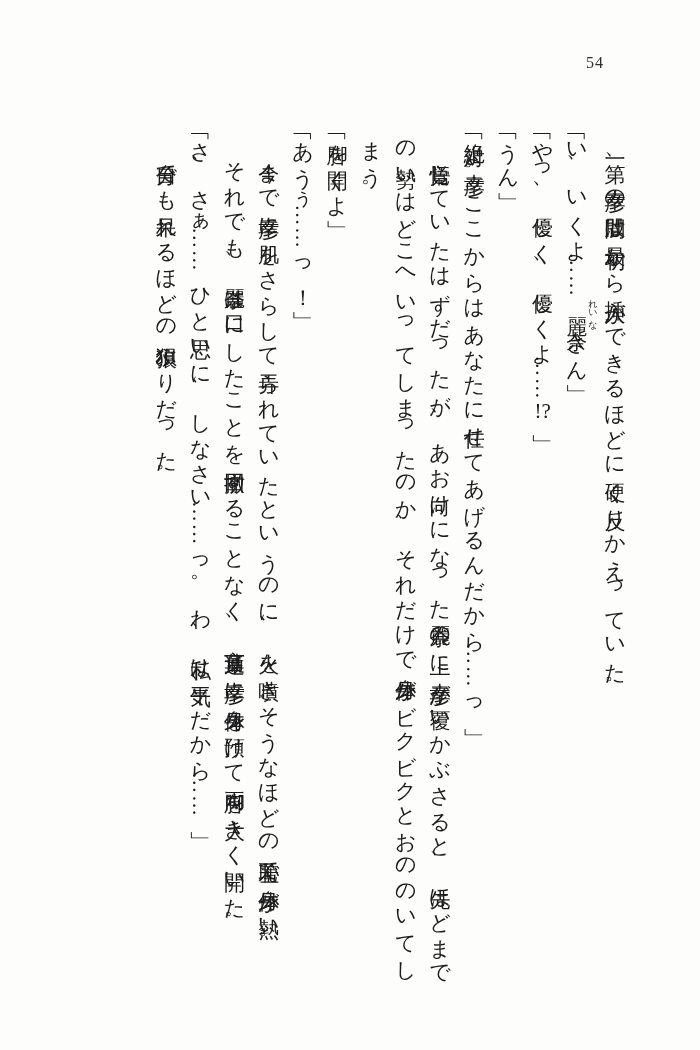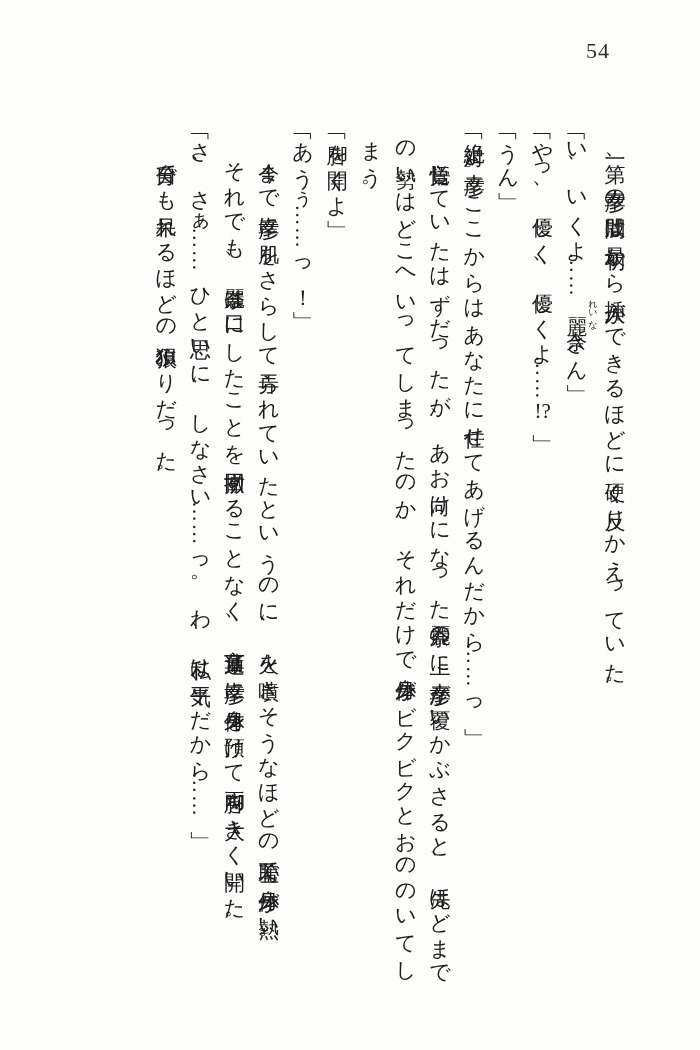--- a/index.html
+++ b/index.html
@@ -11,23 +11,23 @@
     position: relative;
     width: 700px;
     height: 1050px;
     background: #fdfdfc;
     overflow: hidden;
     font-family: "Liberation Serif", "DejaVu Serif", serif;
     color: #1c1c1c;
   }
   .page-number {
     position: absolute;
-    top: 38px;
+    top: 54px;
     left: 586px;
-    font-size: 22px;
+    font-size: 16px;
     color: #2e2e2e;
     letter-spacing: 1px;
   }
   .text-block {
     position: absolute;
     top: 126px;
     right: 68px;
     height: 862px;
     writing-mode: vertical-rl;
     -webkit-writing-mode: vertical-rl;

